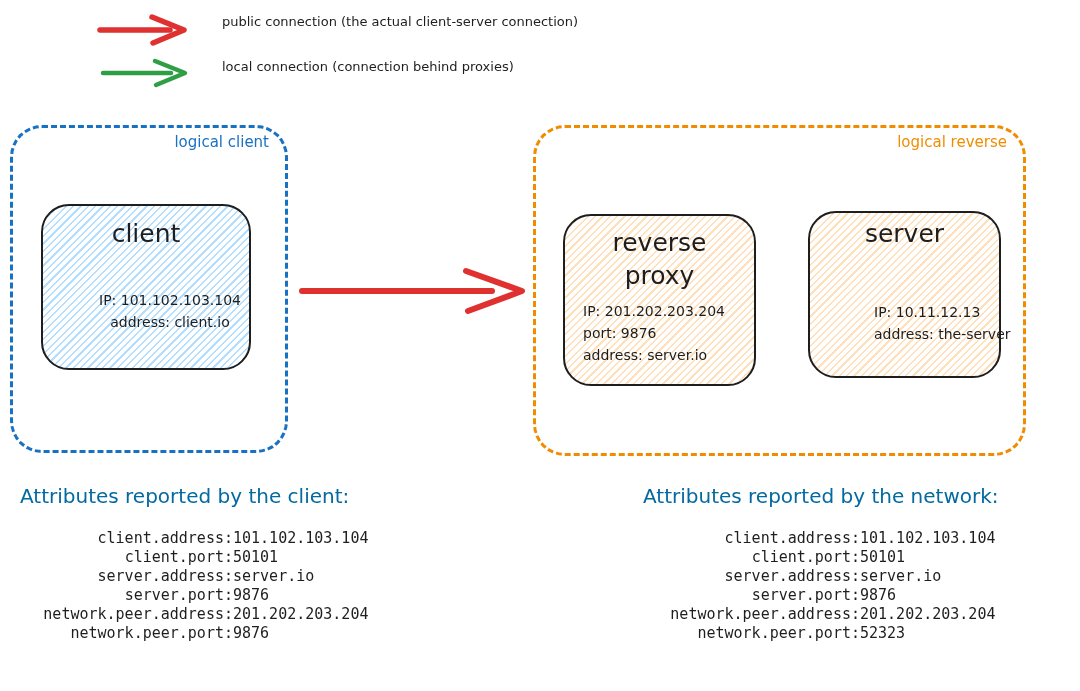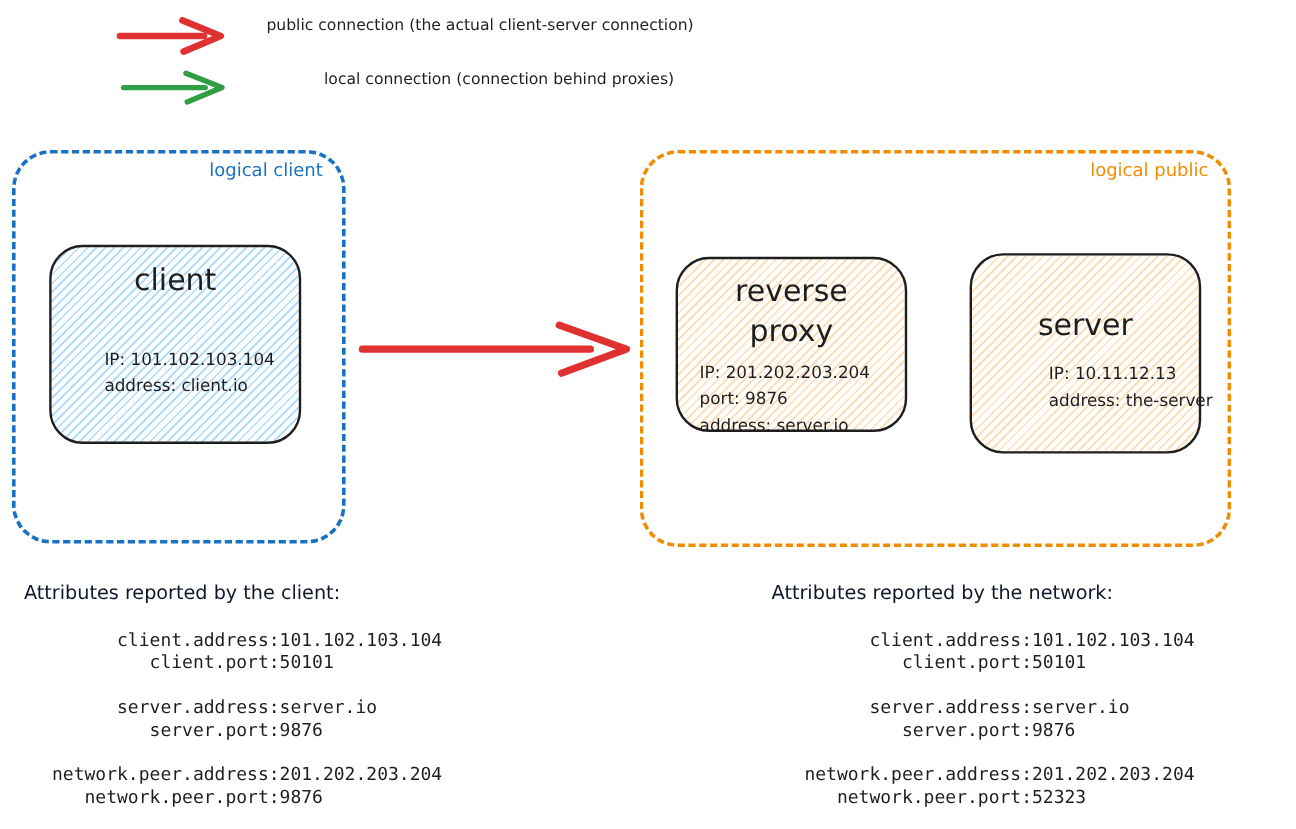--- a/index.html
+++ b/index.html
@@ -27,26 +27,26 @@
       rgba(165,216,255,0.85) 0 1.6px, rgba(255,255,255,0) 1.6px 5.2px);
   }
   .hatch-orange{
     background:repeating-linear-gradient(135deg,
       rgba(255,216,168,0.8) 0 1.6px, rgba(255,255,255,0) 1.6px 5.2px);
   }
   .node-title{font-size:25px;text-align:center;line-height:1.32;margin:0 auto;}
   .node-lines{position:absolute;font-size:14px;line-height:22px;white-space:nowrap;}
 
   
-  .attr-heading{font-size:16px;color:#0f172a;white-space:nowrap;}
+  .attr-heading{font-size:20px;color:#0369a1;white-space:nowrap;}
   .attr-table{font-family:"DejaVu Sans Mono", monospace;font-size:15px;line-height:19px;color:#1e1e1e;text-align:right;}
   .attr-row{display:flex;}
   .attr-row .k{width:213px;flex:0 0 213px;white-space:nowrap;}
   .attr-row .v{white-space:nowrap;}
-  .attr-row.gap{margin-top:18px;}
+  .attr-row.gap{}
   .attr-table-server .attr-row .k{width:217px;flex:0 0 217px;}
 
   svg{display:block;}
 </style>
 </head>
 <body>
 
 <div class="canvas">
 
   <div class="abs" style="left:96px;top:13px;width:96px;height:34px;">
@@ -56,55 +56,55 @@
     </svg>
   </div>
   <div class="abs legend-label" style="left:222px;top:14px;">public connection (the actual client-server connection)</div>
 
   <div class="abs" style="left:99px;top:57px;width:94px;height:32px;">
     <svg width="94" height="32" viewBox="0 0 94 32">
       <path d="M4 16 L72 16" stroke="#2f9e44" stroke-width="4.5" stroke-linecap="round" fill="none"></path>
       <path d="M56 4 L86 16 L57 28" stroke="#2f9e44" stroke-width="4.5" stroke-linecap="round" stroke-linejoin="round" fill="none"></path>
     </svg>
   </div>
-  <div class="abs legend-label" style="left:222px;top:59px;margin-left:48px;">local connection (connection behind proxies)</div>
+  <div class="abs legend-label" style="left:222px;top:59px;">local connection (connection behind proxies)</div>
 
   <div class="group-box group-client">
     <div class="group-label blue">logical client</div>
 
     <div class="node hatch-blue" style="left:28px;top:76px;width:210px;height:166px;">
       <div class="node-title" style="padding-top:11px;text-align:center;">client</div>
-      <div class="node-lines" style="left:44px;top:83px;">
+      <div class="node-lines" style="left:56px;top:83px;text-align:center;">
         <div>IP: 101.102.103.104</div>
         <div>address: client.io</div>
       </div>
     </div>
   </div>
 
   <div class="abs" style="left:294px;top:263px;width:236px;height:56px;">
     <svg width="236" height="56" viewBox="0 0 236 56">
       <path d="M8 28 L198 28" stroke="#e03131" stroke-width="6" stroke-linecap="round" fill="none"></path>
       <path d="M172 8 L228 28 L174 48" stroke="#e03131" stroke-width="6" stroke-linecap="round" stroke-linejoin="round" fill="none"></path>
     </svg>
   </div>
 
   <div class="group-box group-server">
-    <div class="group-label orange">logical public</div>
+    <div class="group-label orange">logical reverse</div>
 
-    <div class="node hatch-orange" style="left:27px;top:86px;width:193px;height:146px;">
+    <div class="node hatch-orange" style="left:27px;top:86px;width:193px;height:172px;">
       <div class="node-title" style="padding-top:10px;max-width:118px;">reverse proxy</div>
       <div class="node-lines" style="left:18px;top:84px;">
         <div>IP: 201.202.203.204</div>
         <div>port: 9876</div>
         <div>address: server.io</div>
       </div>
     </div>
 
     <div class="node hatch-orange" style="left:272px;top:83px;width:193px;height:167px;">
-      <div class="node-title" style="padding-top:19px;margin-top:22px;">server</div>
+      <div class="node-title" style="padding-top:4px;">server</div>
       <div class="node-lines" style="left:24px;top:88px;margin-left:40px;">
         <div>IP: 10.11.12.13</div>
         <div>address: the-server</div>
       </div>
     </div>
   </div>
 
   <div class="abs" style="left:20px;top:484px;">
     <div class="attr-heading">Attributes reported by the client:</div>
     <div class="attr-table" style="margin-top:21px;">

